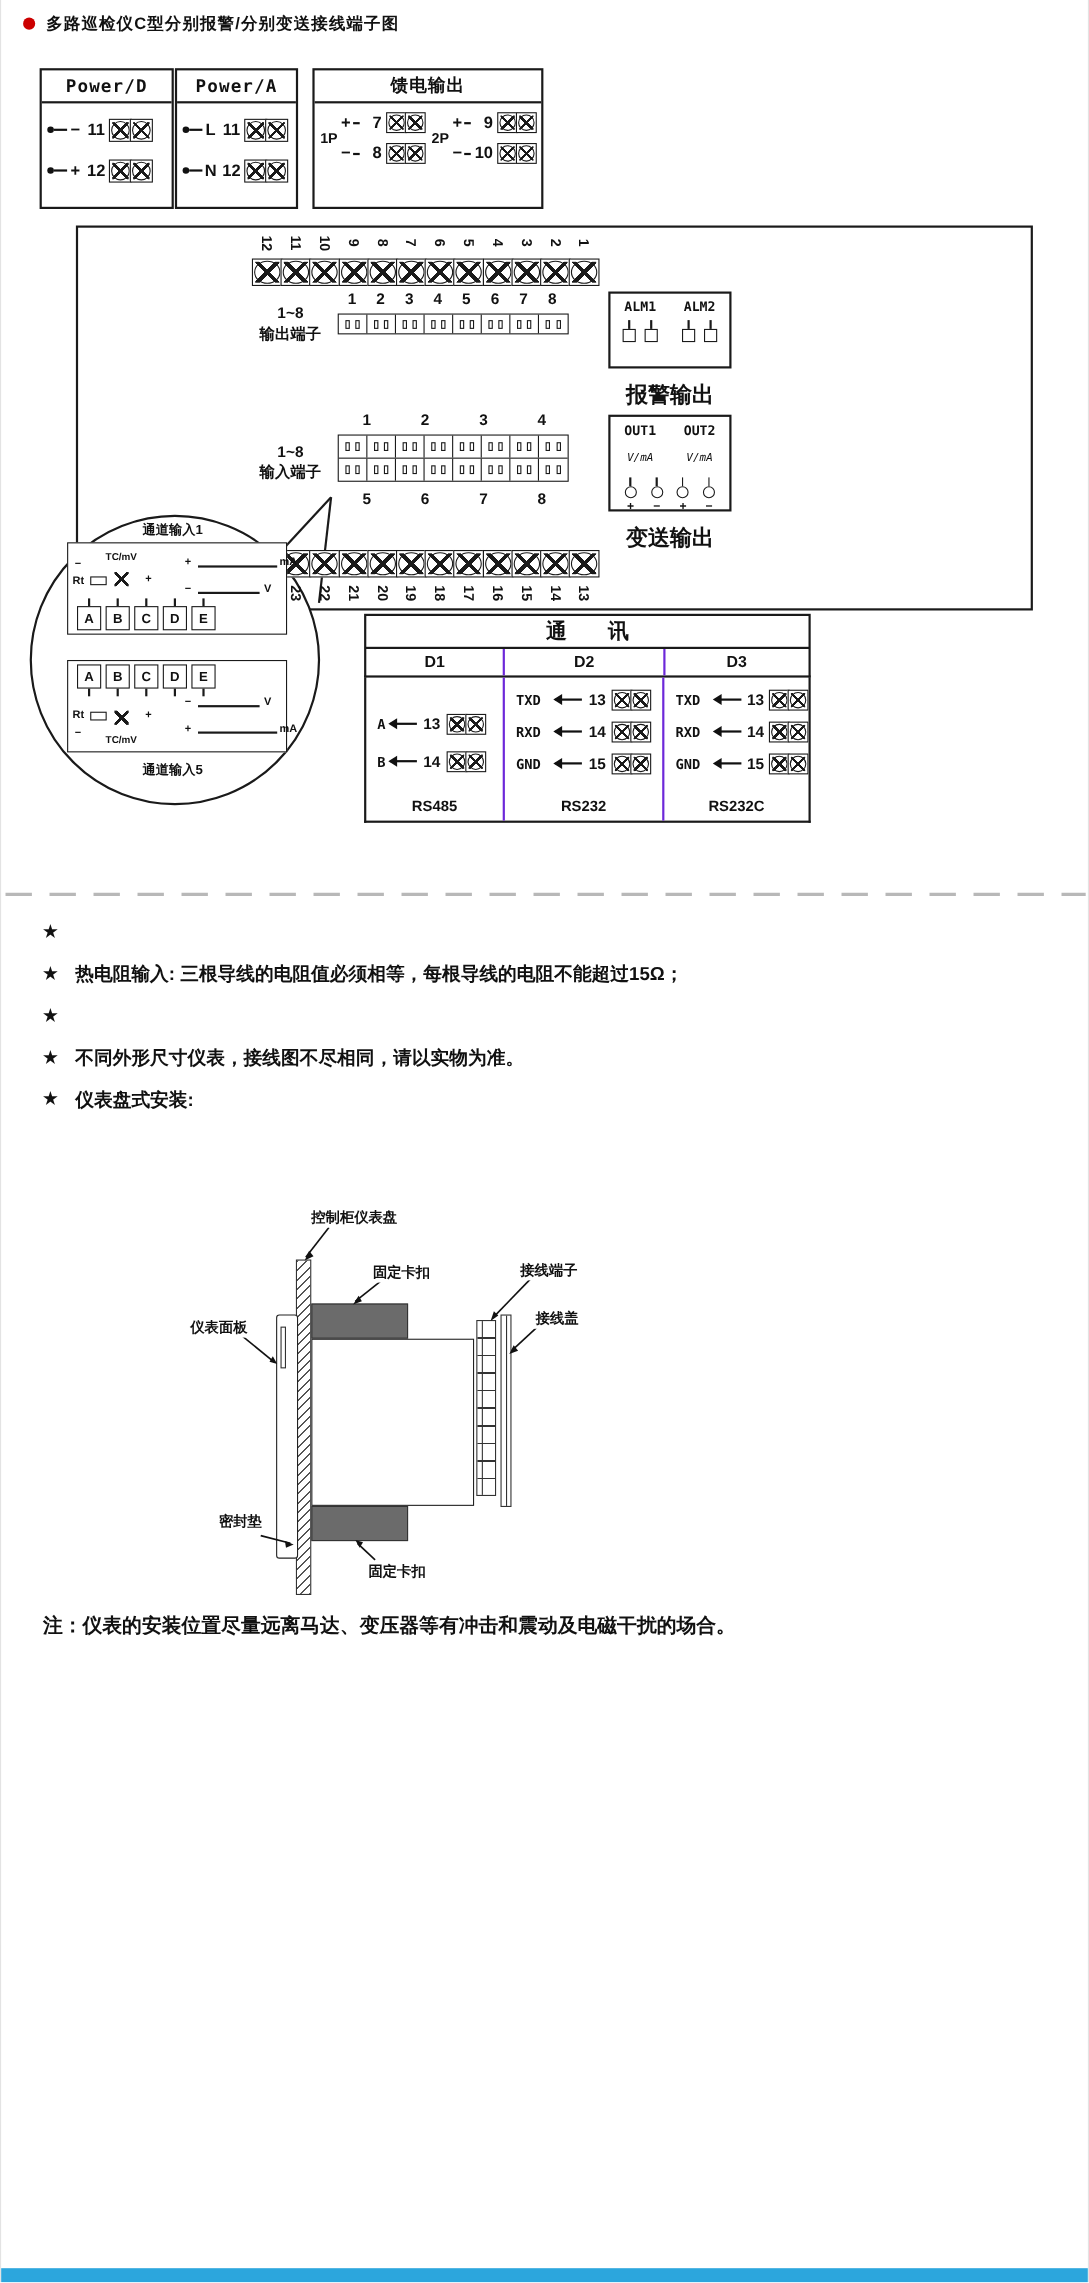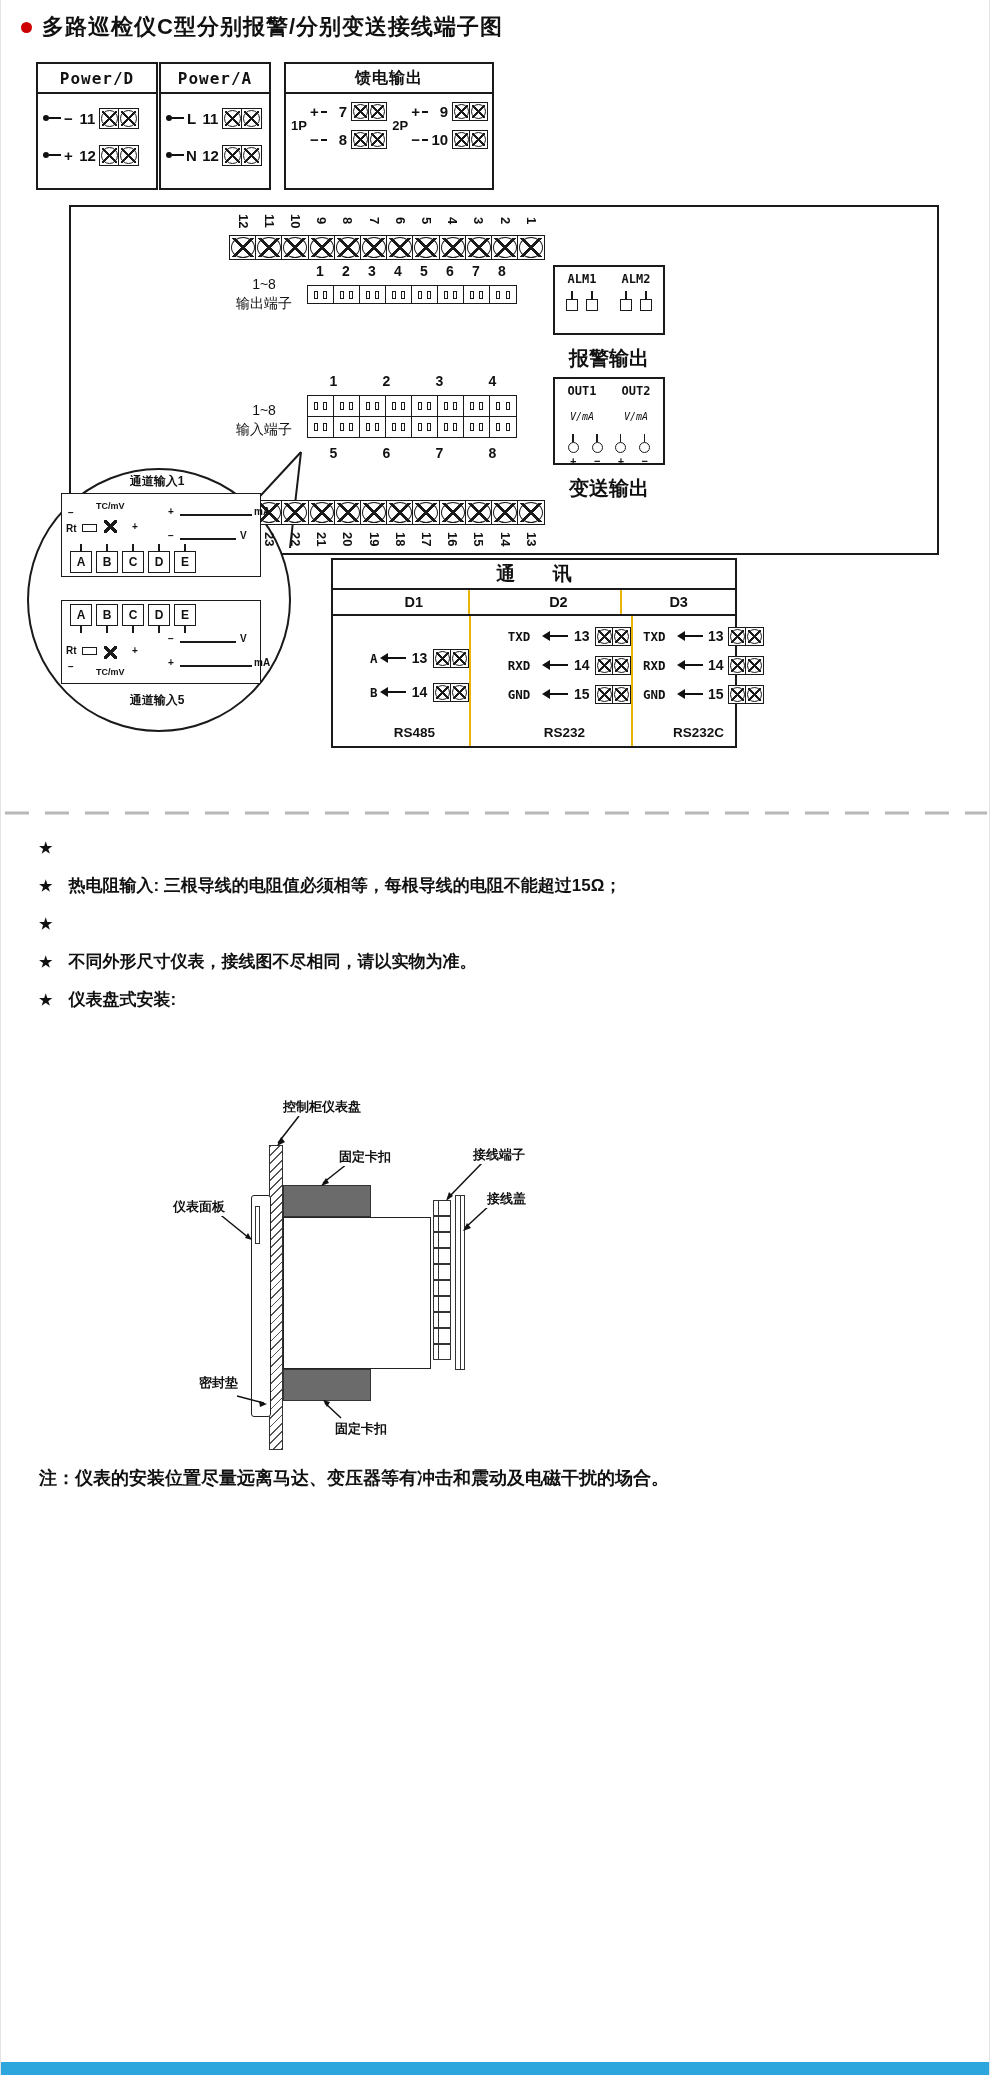--- a/index.html
+++ b/index.html
@@ -5,21 +5,21 @@
 * { margin:0; padding:0; box-sizing:border-box; }
 html,body { background:#fff; }
 body { font-family:"Liberation Sans",sans-serif; color:#111; }
 .page { position:relative; width:990px; height:2075px; margin:0 auto; background:#fff;
         border-left:1px solid #e3e3e3; border-right:1px solid #e3e3e3; overflow:hidden; }
 .mono { font-family:"DejaVu Sans Mono",monospace; }
 
 
 .title-row { position:absolute; left:20px; top:12px; display:flex; align-items:center; gap:10px; }
 .bullet { width:11px; height:11px; border-radius:50%; background:#c00; flex:none; }
-.title { font-size:22px; font-weight:bold; letter-spacing:1px; }
+.title { font-size:15px; font-weight:bold; letter-spacing:1px; }
 
 
 .screw { width:21px; height:21px; border:1.8px solid #1a1a1a; background:#fff; position:relative; flex:none; }
 .screw::before { content:''; position:absolute; inset:1px; border:1.5px solid #1a1a1a; border-radius:50%; }
 .screw::after { content:''; position:absolute; inset:2px;
   background:
    linear-gradient(45deg, transparent 44%, #1a1a1a 44%, #1a1a1a 56%, transparent 56%),
    linear-gradient(135deg, transparent 44%, #1a1a1a 44%, #1a1a1a 56%, transparent 56%); }
 .screw2 { display:flex; } .screw2 .screw + .screw { margin-left:-1.8px; }
 .screw.sm { width:19px; height:19px; }
@@ -46,21 +46,21 @@
 
 
 .panel-border { position:absolute; left:68px; top:205px; width:870px; height:350px; border:2px solid #1a1a1a; z-index:1; }
 .panel-content { position:absolute; left:68px; top:205px; width:870px; height:350px; z-index:3; }
 .tstrip,.bstrip { position:absolute; left:160px; display:flex; }
 .tstrip { top:2px; } .bstrip { bottom:2px; }
 .scell { width:28px; display:flex; flex-direction:column; align-items:center; }
 .scell + .scell { margin-left:-1.8px; }
 .vnum { height:28px; display:flex; align-items:center; justify-content:center; writing-mode:vertical-rl;
         font-size:13px; font-weight:bold; }
-.blk-label { position:absolute; width:70px; text-align:center; font-size:14px; font-weight:normal; line-height:19px; }
+.blk-label { position:absolute; width:70px; text-align:center; font-size:14px; font-weight:bold; line-height:19px; }
 .numrow { position:absolute; display:flex; }
 .numrow span { text-align:center; font-size:14px; font-weight:bold; }
 .conn8 { position:absolute; display:flex; border:1.8px solid #1a1a1a; background:#fff; width:max-content; }
 .c8cell { width:26px; height:17px; border-right:1.5px solid #1a1a1a; display:flex; align-items:center; justify-content:space-evenly; }
 .c8cell:last-child { border-right:none; }
 .c8cell.tall { height:20px; }
 .pin { width:4px; height:8px; border:1.1px solid #1a1a1a; background:#fff; }
 .conn-in { position:absolute; border:1.8px solid #1a1a1a; background:#fff; width:max-content; }
 .conn-in .crowline { display:flex; }
 .conn-in .crowline + .crowline { border-top:1.5px solid #1a1a1a; }
@@ -99,21 +99,21 @@
 .ch-label { position:absolute; z-index:4; width:180px; text-align:center; font-size:12px; font-weight:bold; }
 
 
 .comm { position:absolute; left:330px; top:558px; width:406px; z-index:5; }
 .comm-title { height:32px; border:2px solid #1a1a1a; display:flex; align-items:center; justify-content:center;
               font-size:19px; font-weight:bold; letter-spacing:16px; text-indent:16px; }
 .comm-heads, .comm-body { display:flex; border:2px solid #1a1a1a; border-top:none; }
 .comm-heads { height:26px; }
 .comm-body { height:132px; }
 .cc { position:relative; display:flex; flex-direction:column; }
-.cc.b { border-right:2px solid #eab308;margin-left:27px; }
+.cc.b { border-right:2px solid #6d28d9; }
 .cc1 { width:127px; } .cc2 { width:146px; } .cc3 { width:131px; }
 .chead { display:flex; align-items:center; justify-content:center; font-size:14.5px; font-weight:bold; }
 .crows { display:flex; flex-direction:column; }
 .crow { display:flex; align-items:center; padding-left:10px; height:24px; }
 .clab { font-family:"DejaVu Sans Mono",monospace; font-size:12.5px; font-weight:bold; }
 .arrL { width:24px; height:2px; background:#111; position:relative; margin:0 4px; flex:none; }
 .arrL::before { content:''; position:absolute; left:-2px; top:-4px; border-right:8px solid #111;
                 border-top:5px solid transparent; border-bottom:5px solid transparent; }
 .cnum { width:20px; text-align:center; font-size:14px; font-weight:bold; margin-right:3px; }
 .ccap { margin-top:auto; margin-bottom:6px; text-align:center; font-size:13.5px; font-weight:bold; }

